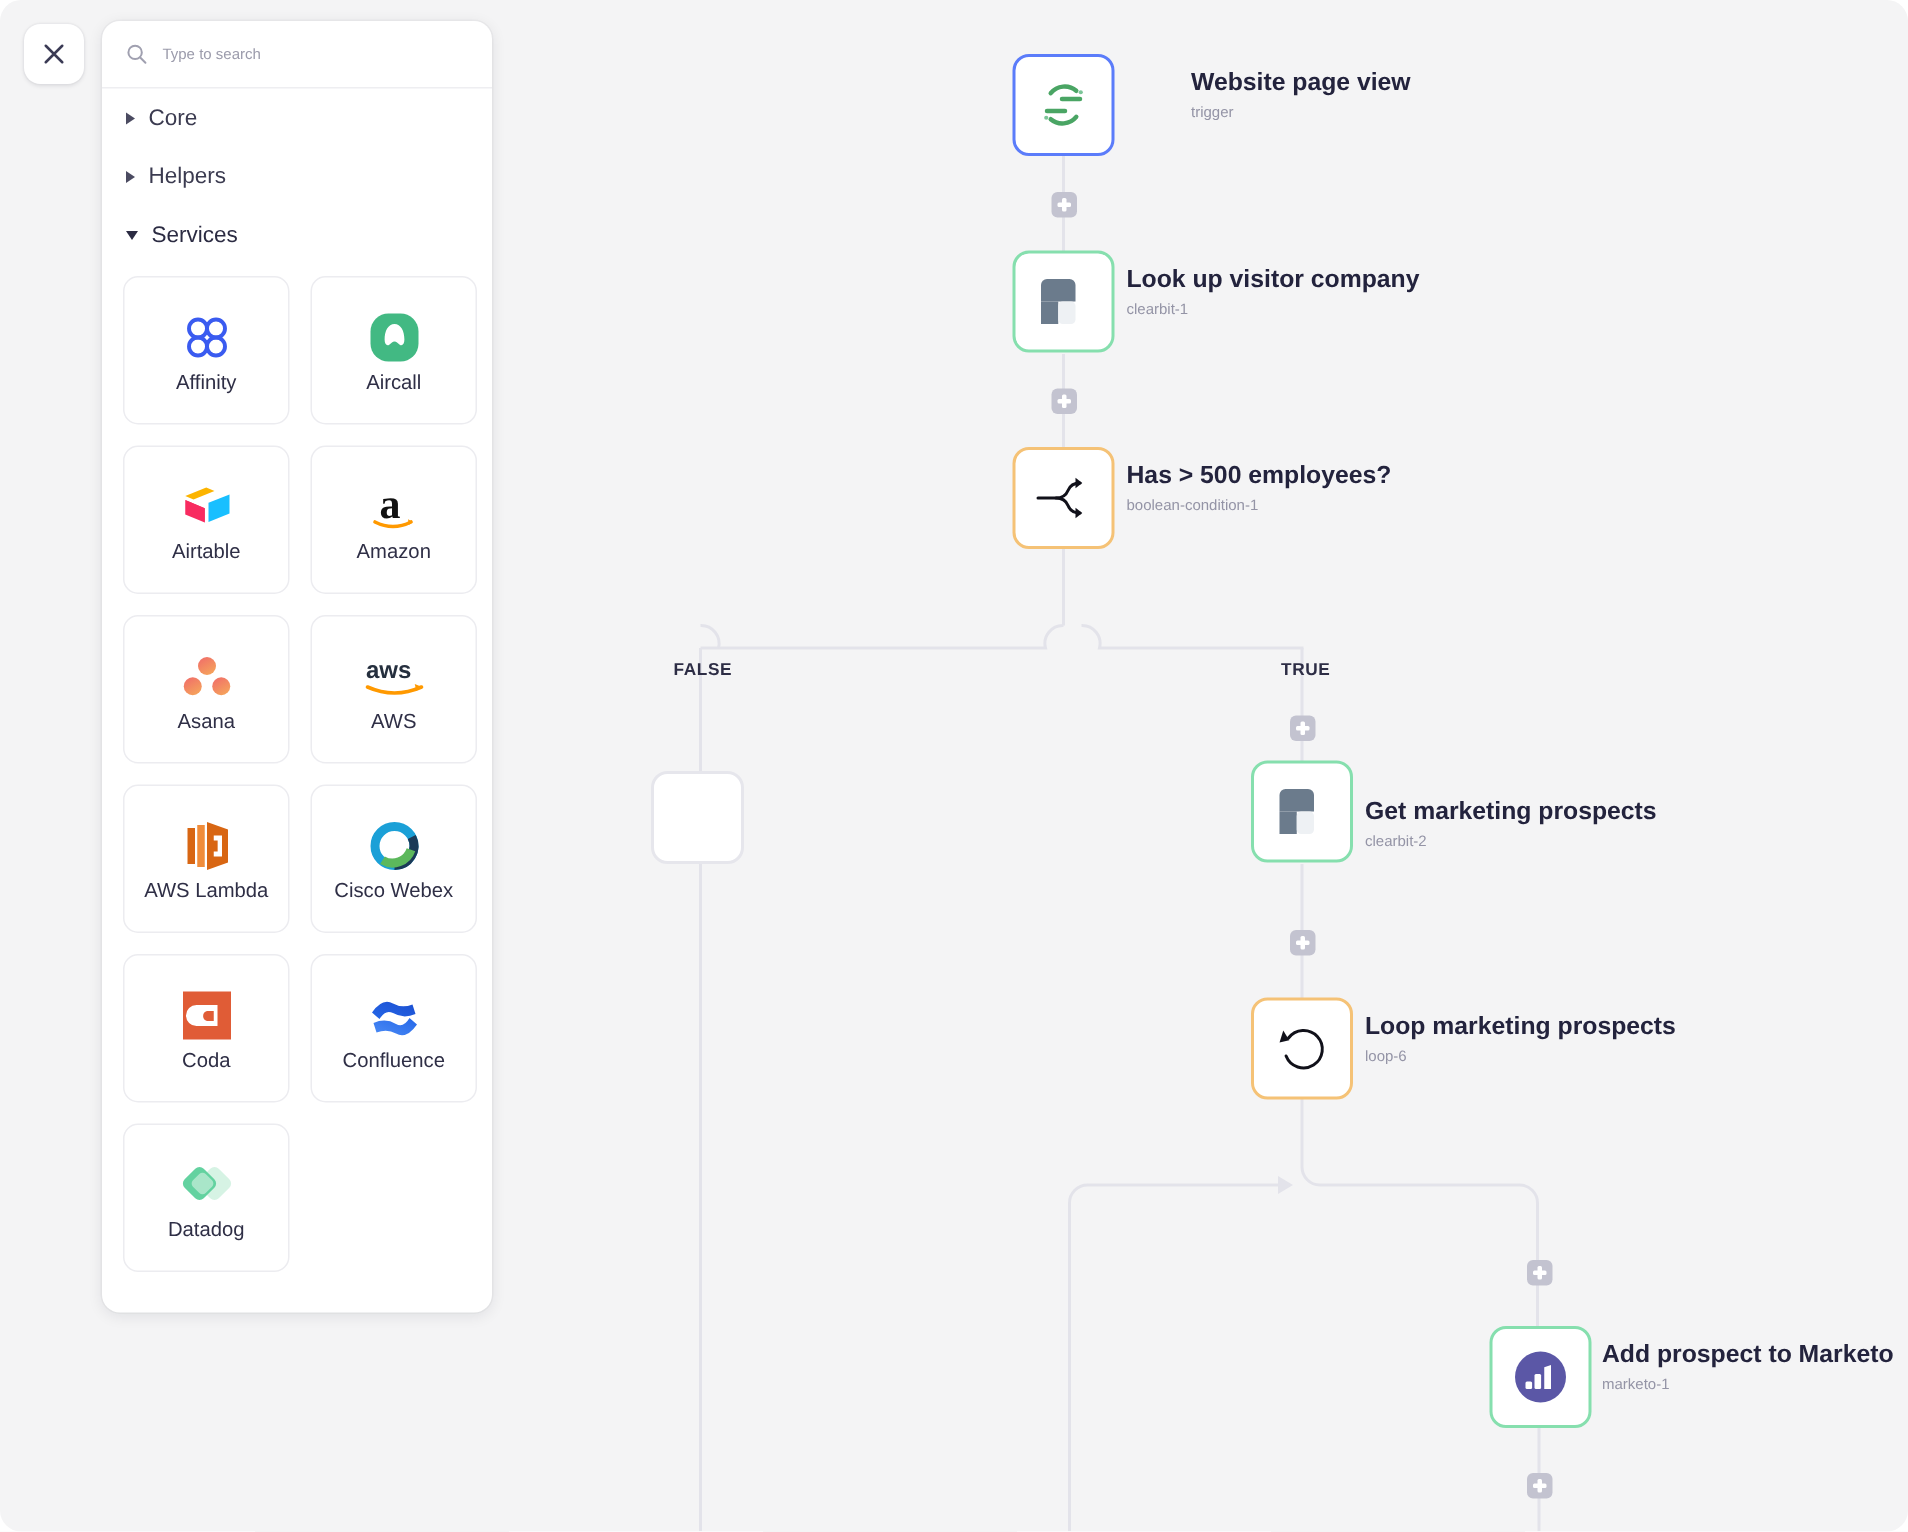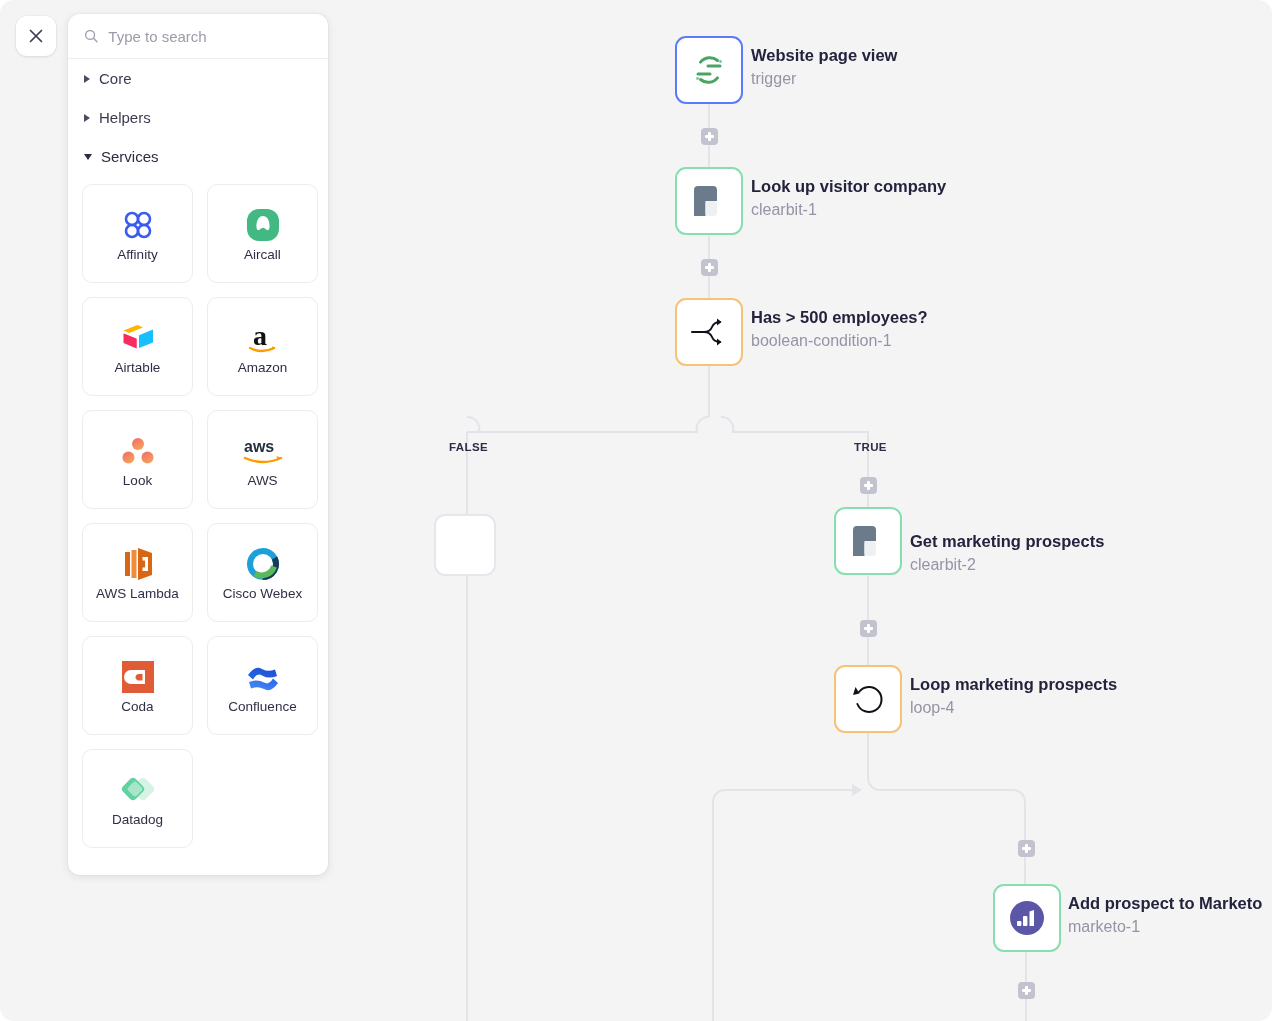--- a/index.html
+++ b/index.html
@@ -42,21 +42,21 @@
   }
   .search-row {
     height: 45px; flex: 0 0 45px;
     display: flex; align-items: center;
     gap: 10px; padding: 0 16px;
     border-bottom: 1px solid #eeeef1;
   }
   .search-input {
     border: none; outline: none;
     font-family: "Liberation Sans", sans-serif;
-    font-size: 15px; color: #3f3f52;
+    font-size: 10px; color: #3f3f52;
     width: 100%; background: transparent;
   }
   .search-input::placeholder { color: #9b9bab; }
 
   .panel-body { flex: 1 1 auto; overflow: hidden; padding: 0 0 4px 0; }
 
   .group-row {
     display: flex; align-items: center; gap: 9px;
     height: 39px; padding: 0 16px;
     cursor: pointer;
@@ -102,21 +102,21 @@
     display: flex; align-items: center; justify-content: center;
     cursor: pointer;
   }
   .node.b-blue   { border: 2px solid #5b7cfa; }
   .node.b-green  { border: 2px solid #86dfae; }
   .node.b-orange { border: 2px solid #f5c276; }
   .node.b-gray   { border: 2px solid #e6e6ec; }
 
   .node-label { position: absolute; cursor: default; }
   .node-title { font-size: 16.5px; font-weight: bold; color: #23233d; line-height: 1.25; white-space: nowrap; }
-  .node-sub   { font-size: 16px; color: #9494a6; margin-top: 4px; white-space: nowrap; }
+  .node-sub   { font-size: 10px; color: #9494a6; margin-top: 4px; white-space: nowrap; }
 
   .plus {
     position: absolute;
     width: 17px; height: 17px;
     background: #c3c3d0;
     border-radius: 4px;
     display: flex; align-items: center; justify-content: center;
     cursor: pointer;
   }
   .plus::before, .plus::after {
@@ -227,21 +227,21 @@
                 <linearGradient id="asanaG" x1="0" y1="0" x2="0.6" y2="1">
                   <stop offset="0%" stop-color="#f06a6a"></stop>
                     <stop offset="100%" stop-color="#f5a15c"></stop>
                 </linearGradient>
               </defs>
               <circle cx="17" cy="8" r="6" fill="url(#asanaG)"></circle>
               <circle cx="7.5" cy="21.5" r="6" fill="url(#asanaG)"></circle>
               <circle cx="26.5" cy="21.5" r="6" fill="url(#asanaG)"></circle>
             </svg>
           </div>
-          <div class="tile-name">Look</div>
+          <div class="tile-name">Asana</div>
         </div>
 
 
         <div class="tile">
           <div class="tile-logo">
             <svg width="44" height="32" viewBox="0 0 44 32">
               <text x="3" y="17" font-family="Liberation Sans, sans-serif" font-size="16" font-weight="bold" fill="#252f3e">aws</text>
               <path d="M4 23 q18 8 36 0" stroke="#ff9900" stroke-width="2.4" fill="none" stroke-linecap="round"></path>
               <path d="M35.5 21 l4.5 1.8 l-3.4 2.8 z" fill="#ff9900"></path>
             </svg>
@@ -354,21 +354,21 @@
         <g fill="none" stroke="#4aa564" stroke-width="3" stroke-linecap="round">
           <path d="M28.5 10.5 a12 12 0 0 0 -17 1.6"></path>
           <path d="M11.5 29.5 a12 12 0 0 0 17 -1.6"></path>
           <path d="M19 16 H31"></path>
           <path d="M9 24 H21"></path>
         </g>
         <circle cx="31.5" cy="11.5" r="1.4" fill="#7cc598"></circle>
         <circle cx="8.5" cy="28.5" r="1.4" fill="#7cc598"></circle>
       </svg>
     </div>
-    <div class="node-label" style="left:751px; top:45px;">
+    <div class="node-label" style="left:794px; top:45px;">
       <div class="node-title">Website page view</div>
       <div class="node-sub">trigger</div>
     </div>
     <div class="plus" style="left:701px; top:128px;"></div>
 
     <div class="node b-green" style="left:675px; top:167px;">
       <svg width="38" height="38" viewBox="0 0 38 38">
         <path d="M4 8 a4 4 0 0 1 4-4 h15 a4 4 0 0 1 4 4 v11 h-23 z" fill="#6b7b8c"></path>
         <rect x="4" y="19" width="11.5" height="15" fill="#6b7b8c"></rect>
         <rect x="15.5" y="19" width="11.5" height="15" rx="3" fill="#eef1f4"></rect>
@@ -416,21 +416,21 @@
     <div class="plus" style="left:860px; top:620px;"></div>
 
     <div class="node b-orange" style="left:834px; top:665px;">
       <svg width="40" height="40" viewBox="0 0 40 40">
         <path d="M11 13 a12.5 12.5 0 1 1 -1.6 12" fill="none" stroke="#11111a" stroke-width="2" stroke-linecap="round"></path>
         <path d="M7.5 8 L11.5 14.5 L5 16 z" fill="#11111a"></path>
       </svg>
     </div>
     <div class="node-label" style="left:910px; top:674px;">
       <div class="node-title">Loop marketing prospects</div>
-      <div class="node-sub">loop-4</div>
+      <div class="node-sub">loop-6</div>
     </div>
 
     <div class="plus" style="left:1018px; top:840px;"></div>
 
     <div class="node b-green" style="left:993px; top:884px;">
       <svg width="42" height="42" viewBox="0 0 42 42">
         <circle cx="21" cy="21" r="17" fill="#5b57a6"></circle>
         <rect x="11" y="24" width="4.4" height="5" rx="1" fill="#ffffff"></rect>
         <rect x="17" y="19" width="4.4" height="10" rx="1" fill="#ffffff"></rect>
         <path d="M23.5 14.5 l4.5-1.5 v16 h-4.5 z" fill="#ffffff"></path>

